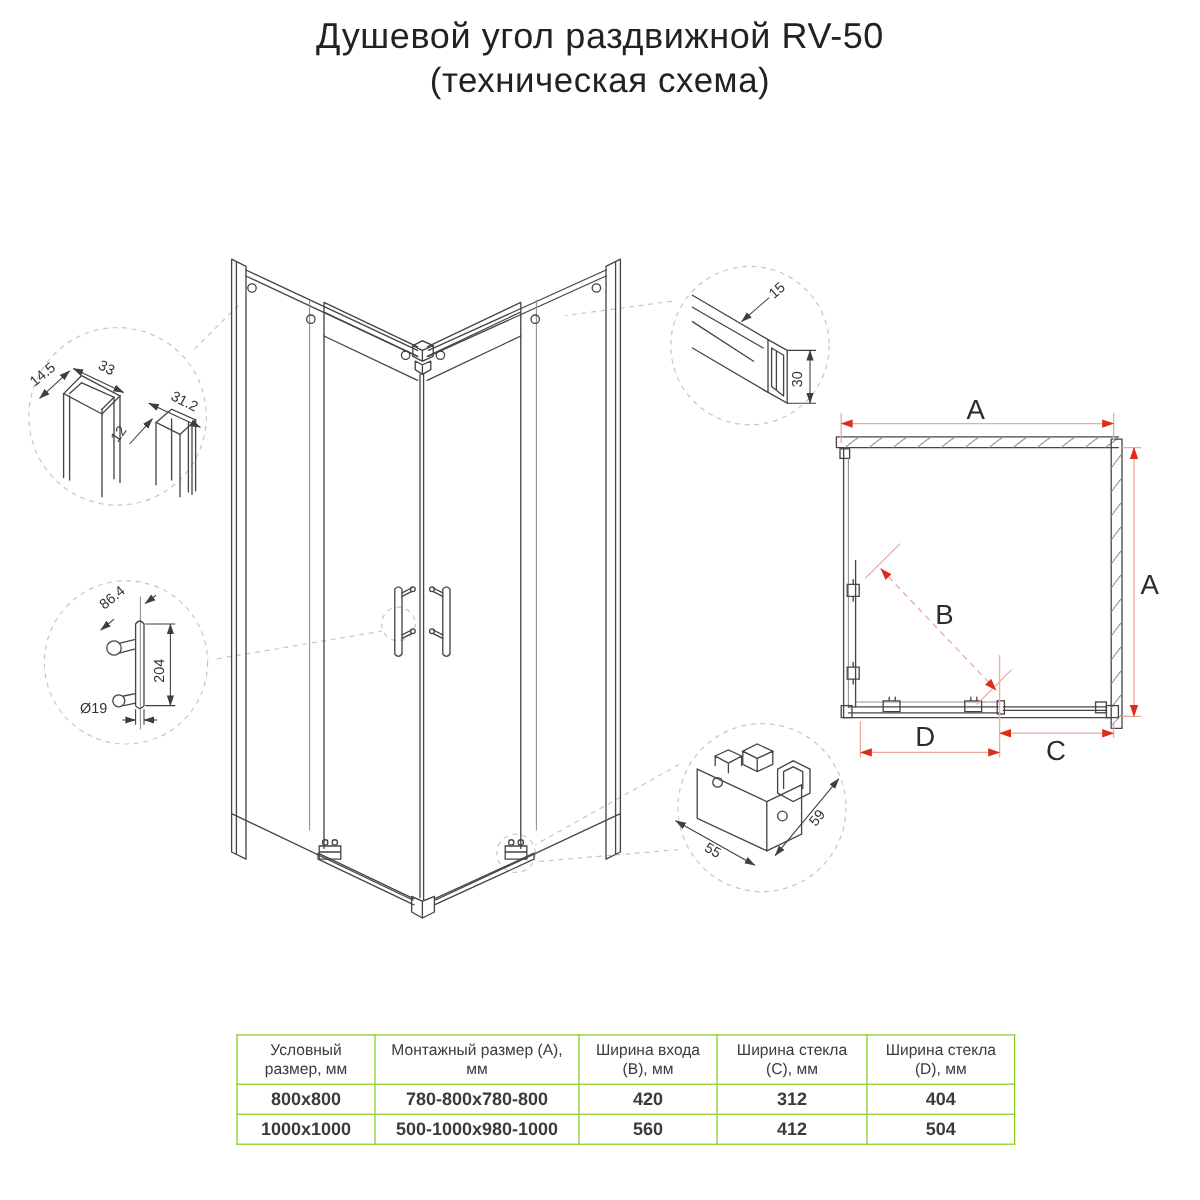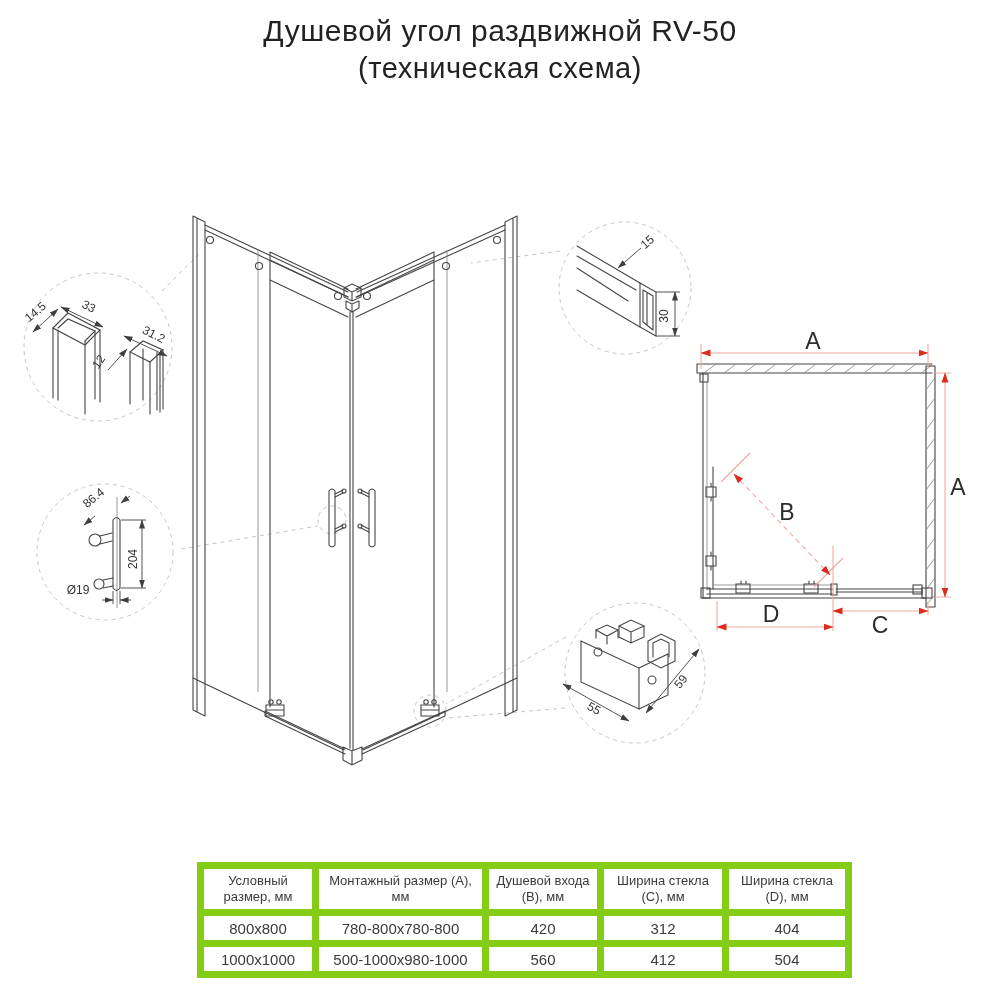--- a/index.html
+++ b/index.html
@@ -13,24 +13,24 @@
   .ln{stroke:#454545;stroke-width:1.1;fill:none;stroke-linecap:round;}
   .thin{stroke:#8f8f8f;stroke-width:0.9;fill:none;}
   .dash{stroke:#c6c6c6;stroke-width:1;fill:none;stroke-dasharray:4 4;}
   .dim{stroke:#3f3f3f;stroke-width:0.9;fill:none;}
   .red{stroke:#f0a9a2;stroke-width:1.1;fill:none;}
   .redd{stroke:#f0a9a2;stroke-width:1.1;fill:none;stroke-dasharray:5 4;}
   .dtxt{font-size:12px;fill:#333;}
   .btxt{font-size:23px;fill:#2c2c2c;}
   table.spec{position:absolute;left:197px;top:862px;width:648px;border-collapse:collapse;
          table-layout:fixed;font-size:15px;color:#3b3b3b;}
-  table.spec th, table.spec td{border:7px solid #84cc16;text-align:center;vertical-align:middle;
+  table.spec th, table.spec td{border:1px solid #84cc16;text-align:center;vertical-align:middle;
          padding:0 4px;overflow:hidden;}
   table.spec th{height:40px;font-size:13px;font-weight:400;line-height:1.25;}
-  table.spec td{height:24px;font-weight:400;}
+  table.spec td{height:24px;font-weight:700;}
 </style>
 </head>
 <body>
 
 <div id="stage">
 
   <div class="title">Душевой угол раздвижной RV-50</div>
   <div class="subtitle">(техническая схема)</div>
 
   <svg width="1000" height="860" viewBox="0 0 1000 860">
@@ -225,21 +225,21 @@
       <col style="width:115px">
         <col style="width:170px">
         <col style="width:115px">
         <col style="width:125px">
         <col style="width:123px">
     </colgroup>
     <thead>
       <tr>
         <th>Условный размер, мм</th>
         <th>Монтажный размер (А), мм</th>
-        <th>Душевой входа (B), мм</th>
+        <th>Ширина входа (B), мм</th>
         <th>Ширина стекла (C), мм</th>
         <th>Ширина стекла (D), мм</th>
       </tr>
     </thead>
     <tbody>
       <tr>
         <td>800х800</td>
         <td>780-800х780-800</td>
         <td>420</td>
         <td>312</td>

